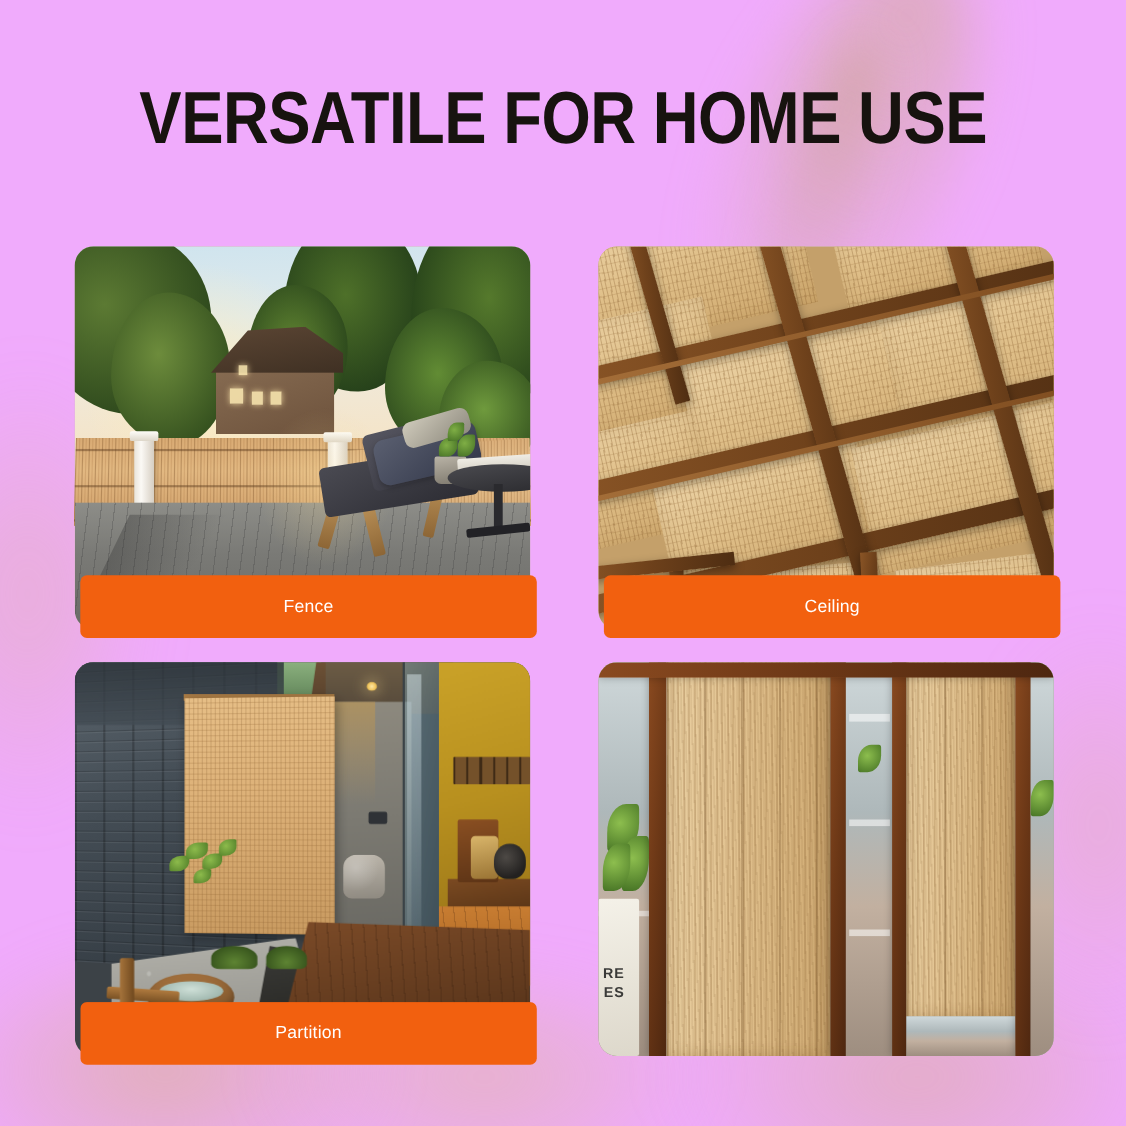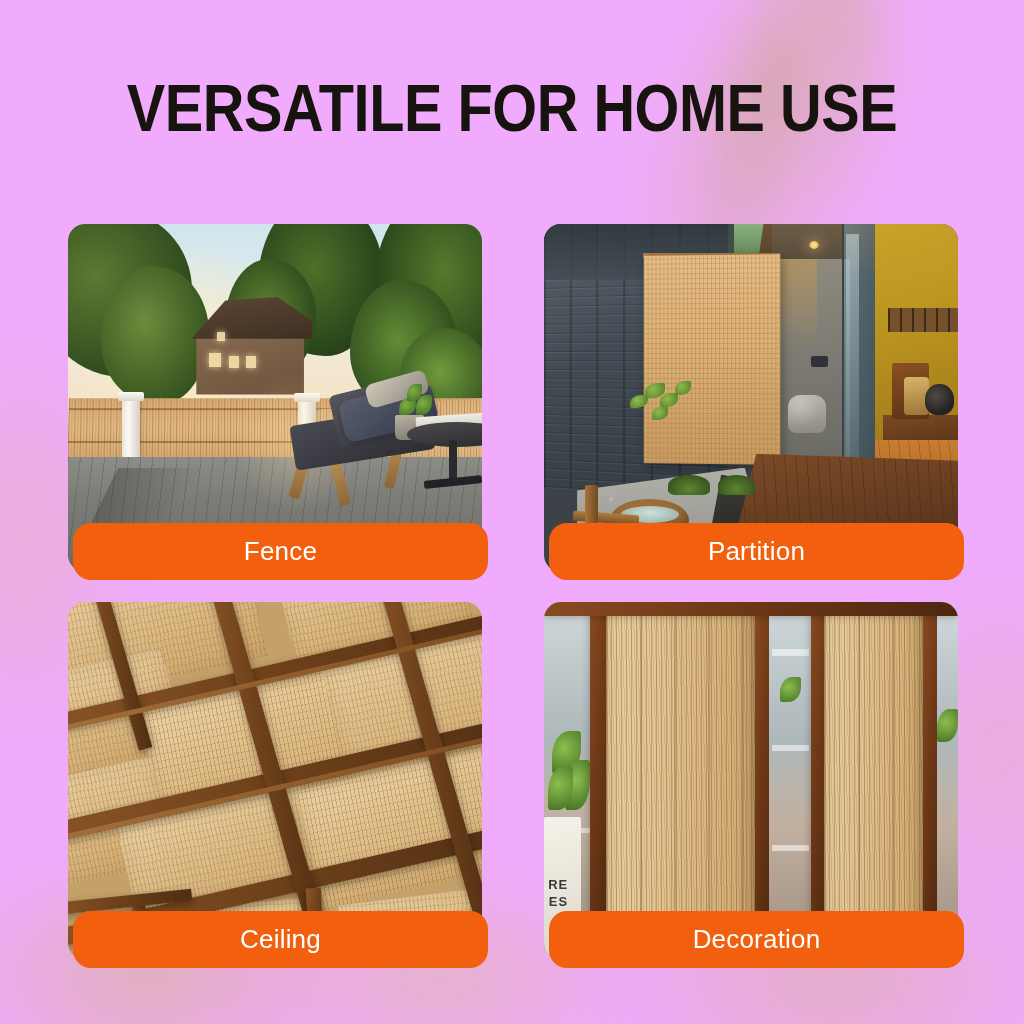--- a/index.html
+++ b/index.html
@@ -104,26 +104,26 @@
     overflow:hidden;
     background:#cdbfae;
     text-align:right;
   }
 
   .label-bar {
     position:absolute;
     left:5px; right:-6px;
     bottom:-8px;
     height:57px;
-    border-radius:18px;
+    border-radius:6px;
     display:flex;
     align-items:center;
     justify-content:center;
     color:#ffffff;
-    font-size:26px;
+    font-size:16px;
     font-weight:400;
     letter-spacing:0.2px;
   }
 
   
   .ph-fence { position:absolute; inset:0; }
   .fence-sky {
     position:absolute; left:0; right:0; top:0; height:58%;
     background:
       radial-gradient(circle at 28% 62%, rgba(255,246,214,.95) 0%, rgba(255,238,190,.45) 14%, rgba(255,238,190,0) 34%),
@@ -662,78 +662,20 @@
           <div class="table-base"></div>
         </div>
       </div>
       <div class="label-bar" style="background:#F2600F">
         <span>Fence</span>
       </div>
     </div>
 
     <div class="card">
       <div class="photo">
-        <div class="ph-part">
-          <div class="gap-sky"></div>
-          <div class="brick-wall"></div>
-          <div class="wall-top-dark"></div>
-          <div class="pergola-beam"></div>
-          <div class="soffit"></div>
-          <div class="soffit-light"></div>
-          <div class="stucco-wall"></div>
-          <div class="stucco-warm"></div>
-
-          <div class="screen-frame-top"></div>
-          <div class="reed-screen"></div>
-
-          <div class="faucet"></div>
-          <div class="basin-stone"></div>
-
-          <div class="glass-door"></div>
-          <div class="glass-sheen"></div>
-
-          <div class="interior"></div>
-          <div class="int-shelf"></div>
-          <div class="int-counter"></div>
-          <div class="int-cabinet"></div>
-          <div class="int-jar"></div>
-          <div class="int-kettle"></div>
-          <div class="int-floor"></div>
-
-          <div class="gravel"></div>
-          <div class="gravel-dark"></div>
-          <div class="wood-deck-path"></div>
-
-          <div class="moss" style="left:30%;width:10%"></div>
-          <div class="moss" style="left:42%;width:9%"></div>
-          <div class="water-basin"></div>
-          <div class="water-surface"></div>
-          <div class="bamboo-spout"></div>
-          <div class="bamboo-post"></div>
-
-          <div class="maple">
-            <div class="maple-leaf" style="left:4%;top:28%;width:22%;height:22%"></div>
-            <div class="maple-leaf" style="left:22%;top:10%;width:24%;height:24%"></div>
-            <div class="maple-leaf" style="left:40%;top:26%;width:22%;height:22%"></div>
-            <div class="maple-leaf" style="left:58%;top:6%;width:20%;height:22%"></div>
-            <div class="maple-leaf" style="left:30%;top:48%;width:20%;height:20%"></div>
-          </div>
-
-          <div class="slippers"></div>
-          <div class="slipper" style="left:62%;bottom:5%"></div>
-          <div class="slipper" style="left:70%;bottom:4%"></div>
-        </div>
-      </div>
-      <div class="label-bar" style="background:#F2600F">
-        <span>Partition</span>
-      </div>
-    </div>
-
-    <div class="card">
-      <div class="photo">
         <div class="ph-ceil">
 
           <div class="reed-panel" style="left:-6%;top:-10%;width:52%;height:32%;transform:rotate(-13deg)"></div>
           <div class="reed-panel" style="left:52%;top:-16%;width:44%;height:28%;transform:rotate(-13deg)"></div>
           <div class="reed-panel" style="left:-14%;top:18%;width:40%;height:30%;transform:rotate(-13deg)"></div>
           <div class="reed-panel" style="left:20%;top:24%;width:50%;height:36%;transform:rotate(-13deg)"></div>
           <div class="reed-panel" style="left:64%;top:8%;width:46%;height:42%;transform:rotate(-13deg)"></div>
           <div class="reed-panel" style="left:-18%;top:48%;width:42%;height:30%;transform:rotate(-13deg)"></div>
           <div class="reed-panel" style="left:14%;top:56%;width:46%;height:30%;transform:rotate(-13deg)"></div>
           <div class="reed-panel" style="left:58%;top:46%;width:48%;height:34%;transform:rotate(-13deg)"></div>
@@ -756,20 +698,78 @@
           <div class="beam" style="left:-4%;top:82%;width:34%;height:3.4%;transform:rotate(-6deg)"></div>
         </div>
       </div>
       <div class="label-bar" style="background:#F2600F">
         <span>Ceiling</span>
       </div>
     </div>
 
     <div class="card">
       <div class="photo">
+        <div class="ph-part">
+          <div class="gap-sky"></div>
+          <div class="brick-wall"></div>
+          <div class="wall-top-dark"></div>
+          <div class="pergola-beam"></div>
+          <div class="soffit"></div>
+          <div class="soffit-light"></div>
+          <div class="stucco-wall"></div>
+          <div class="stucco-warm"></div>
+
+          <div class="screen-frame-top"></div>
+          <div class="reed-screen"></div>
+
+          <div class="faucet"></div>
+          <div class="basin-stone"></div>
+
+          <div class="glass-door"></div>
+          <div class="glass-sheen"></div>
+
+          <div class="interior"></div>
+          <div class="int-shelf"></div>
+          <div class="int-counter"></div>
+          <div class="int-cabinet"></div>
+          <div class="int-jar"></div>
+          <div class="int-kettle"></div>
+          <div class="int-floor"></div>
+
+          <div class="gravel"></div>
+          <div class="gravel-dark"></div>
+          <div class="wood-deck-path"></div>
+
+          <div class="moss" style="left:30%;width:10%"></div>
+          <div class="moss" style="left:42%;width:9%"></div>
+          <div class="water-basin"></div>
+          <div class="water-surface"></div>
+          <div class="bamboo-spout"></div>
+          <div class="bamboo-post"></div>
+
+          <div class="maple">
+            <div class="maple-leaf" style="left:4%;top:28%;width:22%;height:22%"></div>
+            <div class="maple-leaf" style="left:22%;top:10%;width:24%;height:24%"></div>
+            <div class="maple-leaf" style="left:40%;top:26%;width:22%;height:22%"></div>
+            <div class="maple-leaf" style="left:58%;top:6%;width:20%;height:22%"></div>
+            <div class="maple-leaf" style="left:30%;top:48%;width:20%;height:20%"></div>
+          </div>
+
+          <div class="slippers"></div>
+          <div class="slipper" style="left:62%;bottom:5%"></div>
+          <div class="slipper" style="left:70%;bottom:4%"></div>
+        </div>
+      </div>
+      <div class="label-bar" style="background:#F2600F">
+        <span>Partition</span>
+      </div>
+    </div>
+
+    <div class="card">
+      <div class="photo">
         <div class="ph-deco">
 
           <div class="deco-gap" style="left:0;width:13%"></div>
           <div class="deco-plant" style="left:2%;top:36%;width:7%;height:12%"></div>
           <div class="deco-plant" style="left:5%;top:44%;width:6%;height:14%"></div>
           <div class="deco-plant" style="left:1%;top:46%;width:6%;height:12%"></div>
           <div class="deco-railing" style="left:0;top:63%;width:13%;height:1.5%"></div>
           <div class="deco-sign"></div>
           <div class="deco-sign-txt">RE<br>ES</div>
 
@@ -790,19 +790,16 @@
           <div class="deco-blind" style="left:67.6%;width:24%;bottom:10%"></div>
           <div class="deco-gap" style="left:67.6%;width:24%;top:90%;bottom:0"></div>
           <div class="deco-frame" style="left:91.6%;width:3.4%"></div>
 
           <div class="deco-gap" style="left:95%;width:5%"></div>
           <div class="deco-plant" style="left:95%;top:30%;width:5%;height:9%"></div>
 
           <div class="deco-frame" style="left:0;right:0;top:0;bottom:auto;height:4%;width:100%"></div>
         </div>
       </div>
-      <div class="label-bar" style="background:#F2600F">
-        <span>Decoration</span>
-      </div>
     </div>
 
   </div>
 </div>
 
 </body></html>

